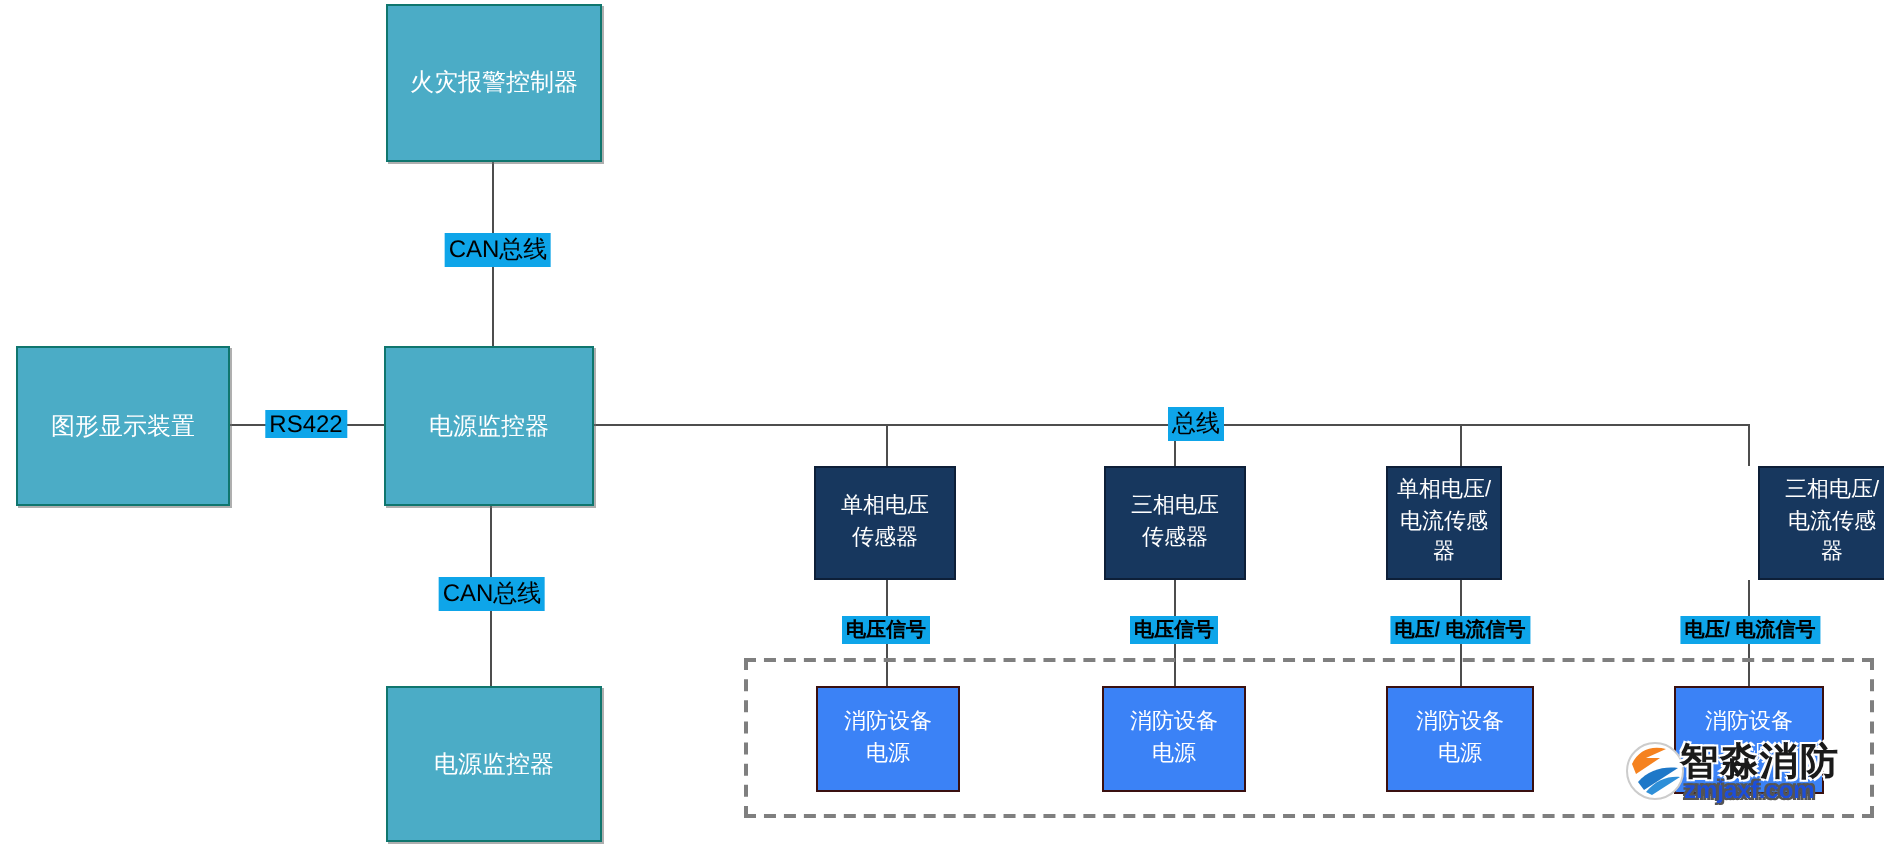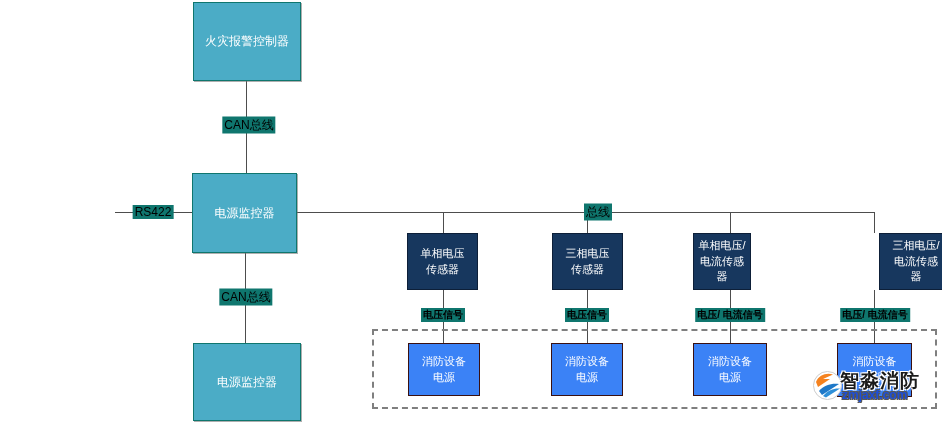--- a/index.html
+++ b/index.html
@@ -18,21 +18,21 @@
   .navy{
     background:#17375E;border:1px solid #0d1f38;font-size:11px;line-height:1.4;
   }
   .red{
     background:#3b82f6;border:1px solid #3a1010;font-size:11px;line-height:1.45;
   }
   .multiline{white-space:pre-line;}
   .hline{position:absolute;height:1px;background:#4d4d4d;}
   .vline{position:absolute;width:1px;background:#4d4d4d;}
   .edge-label{
-    position:absolute;transform:translate(-50%,-50%);background:#0f766e;
+    position:absolute;transform:translate(-50%,-50%);background:#0ea5e9;
     color:#000;font-size:12px;padding:0 2px;white-space:nowrap;text-align:right;
   }
   .signal-label{font-size:10px;font-weight:bold;}
   .dashed-box{
     position:absolute;left:372px;top:329px;width:565px;height:80px;
     border:2px dashed #7f7f7f;box-sizing:border-box;background:transparent;
   }
   .watermark{position:absolute;left:813px;top:368px;width:128px;height:40px;}
   .wm-logo{position:absolute;left:0;top:3px;width:29px;height:29px;}
   .wm-brand{
@@ -63,20 +63,23 @@
   <div class="vline" style="left:587px;top:290px;height:53px"></div>
   <div class="vline" style="left:730px;top:290px;height:53px"></div>
   <div class="vline" style="left:874px;top:290px;height:53px"></div>
 
   <div class="dashed-box"></div>
 
   <div class="box teal" style="left:193px;top:2px;width:108px;height:79px">
     <span>火灾报警控制器</span>
   </div>
 
+  <div class="box teal" style="left:8px;top:173px;width:107px;height:80px">
+    <span>图形显示装置</span>
+  </div>
 
   <div class="box teal" style="left:192px;top:173px;width:105px;height:80px">
     <span>电源监控器</span>
   </div>
 
   <div class="box teal" style="left:193px;top:343px;width:108px;height:78px">
     <span>电源监控器</span>
   </div>
 
   <div class="box navy" style="left:407px;top:233px;width:71px;height:57px">

